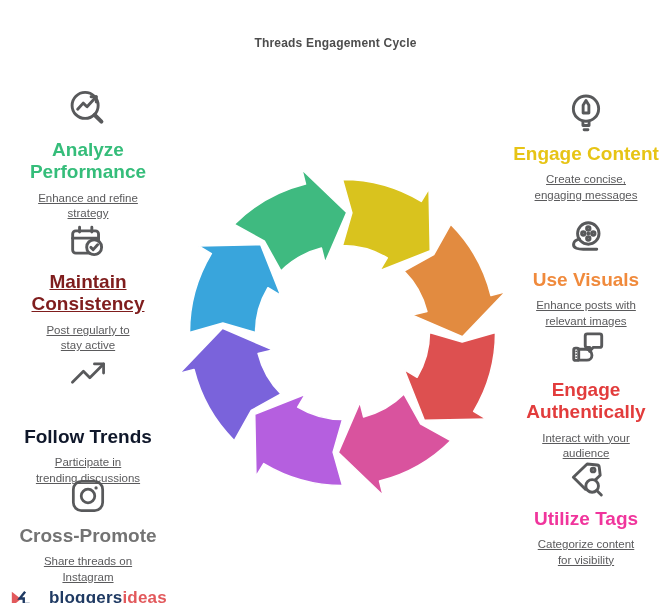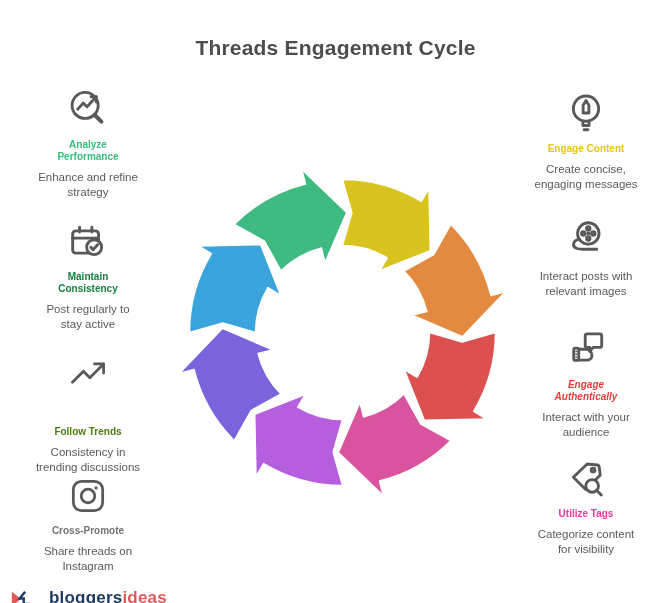--- a/index.html
+++ b/index.html
@@ -1,29 +1,29 @@
 <!DOCTYPE html>
 <html><head>
 <meta charset="utf-8">
 <style>
   * { margin:0; padding:0; box-sizing:border-box; }
   body { background:#fff; font-family:"Liberation Sans", sans-serif; }
   .canvas { position:relative; width:671px; height:603px; background:#ffffff; overflow:hidden; }
 
   .page-title {
     position:absolute; top:36px; left:0; width:100%;
-    text-align:center; font-size:21px; font-weight:bold; color:#4d4d4d;
+    text-align:center; font-size:12px; font-weight:bold; color:#4d4d4d;
     letter-spacing:.2px;
   }
 
   .step { position:absolute; width:156px; text-align:center; }
   .step .icon-box { height:48px; display:flex; align-items:center; justify-content:center; margin-bottom:5px; }
   .step .icon-box svg { stroke:#58595b; fill:none; stroke-width:1.5; stroke-linecap:round; stroke-linejoin:round; }
-  .step .step-title { font-size:10px; font-weight:bold; line-height:1.18; white-space:pre-line; margin-bottom:7px; }
-  .step .step-desc { font-size:11.5px; color:#5a5a5c; line-height:1.32; white-space:pre-line; }
+  .step .step-title { font-size:19px; font-weight:bold; line-height:1.18; white-space:pre-line; margin-bottom:7px; }
+  .step .step-desc { font-size:11.5px; color:#5a5a5c; line-height:1.32; white-space:pre-line;text-decoration:underline; }
 
   
   .pos-l1 { left:10px; top:86px; }
   .pos-l2 { left:10px; top:218px; }
   .pos-l3 { left:10px; top:350px; }
   .pos-l4 { left:10px; top:472px; }
   
   .pos-r1 { left:508px; top:90px; }
   .pos-r2 { left:508px; top:216px; }
   .pos-r3 { left:508px; top:326px; }
@@ -70,35 +70,35 @@
   <div class="step pos-l2">
     <div class="icon-box">
       <svg width="46" height="46" viewBox="0 0 24 24">
         <rect x="4" y="6.2" width="13.5" height="11.6" rx="1.6"></rect>
         <path d="M7.6 4.3 v2.5 M14 4.3 v2.5"></path>
         <path d="M4 10 H17.5"></path>
         <circle cx="15.2" cy="14.7" r="3.9" fill="#ffffff"></circle>
         <path d="M13.5 14.8 l1.2 1.2 2.3-2.6"></path>
       </svg>
     </div>
-    <div class="step-title" style="color: #15803d;">Maintain
+    <div class="step-title" style="color: #7f1d1d; text-decoration: underline;">Maintain
 Consistency</div>
     <div class="step-desc">Post regularly to
 stay active</div>
   </div>
 
   <div class="step pos-l3">
     <div class="icon-box">
       <svg width="44" height="44" viewBox="0 0 24 24">
         <path d="M3.5 16.5 L9.5 10.5 L13 14 L20.5 6.5"></path>
         <path d="M15.5 6.5 H20.5 V11.5"></path>
       </svg>
     </div>
-    <div class="step-title" style="color: #4d7c0f; margin-top: 28px;">Follow Trends</div>
-    <div class="step-desc">Consistency in
+    <div class="step-title" style="color: #0f172a; margin-top: 28px;">Follow Trends</div>
+    <div class="step-desc">Participate in
 trending discussions</div>
   </div>
 
   <div class="step pos-l4">
     <div class="icon-box">
       <svg width="44" height="44" viewBox="0 0 24 24">
         <rect x="4" y="4" width="16" height="16" rx="4.4"></rect>
         <circle cx="12" cy="12" r="3.7"></circle>
         <circle cx="16.4" cy="7.6" r="0.9" fill="#58595b" stroke="none"></circle>
       </svg>
@@ -127,36 +127,37 @@
       <svg width="46" height="46" viewBox="0 0 24 24">
         <circle cx="13.2" cy="8.6" r="5.6"></circle>
         <circle cx="13.2" cy="8.6" r="1" fill="#58595b" stroke="none"></circle>
         <circle cx="13.2" cy="6" r="0.9"></circle>
         <circle cx="13.2" cy="11.2" r="0.9"></circle>
         <circle cx="10.6" cy="8.6" r="0.9"></circle>
         <circle cx="15.8" cy="8.6" r="0.9"></circle>
         <path d="M8.6 11.5 C5.2 12.1 4.5 15.3 7 16.3 C8.1 16.7 9.5 16.8 10.5 16.8 L17.6 16.8"></path>
       </svg>
     </div>
-    <div class="step-desc">Interact posts with
+    <div class="step-title" style="color: rgb(240, 138, 60);">Use Visuals</div>
+    <div class="step-desc">Enhance posts with
 relevant images</div>
   </div>
 
   <div class="step pos-r3">
     <div class="icon-box">
       <svg width="46" height="46" viewBox="0 0 24 24">
         <path d="M12.6 3.6 h6.6 a1 1 0 0 1 1 1 v5 a1 1 0 0 1 -1 1 h-3.4 l-1.9 2.1 v-2.1 h-1.3 a1 1 0 0 1 -1 -1 v-5 a1 1 0 0 1 1 -1 Z"></path>
         <rect x="5.6" y="11" width="2.6" height="6.4" rx="0.9"></rect>
         <circle cx="6.9" cy="12.7" r="0.45" fill="#58595b" stroke="none"></circle>
         <circle cx="6.9" cy="14.2" r="0.45" fill="#58595b" stroke="none"></circle>
         <circle cx="6.9" cy="15.7" r="0.45" fill="#58595b" stroke="none"></circle>
         <path d="M8.2 11.6 h3.8 a3.1 3.1 0 0 1 3.1 3.1 a2.6 2.6 0 0 1 -2.6 2.6 h-4.3"></path>
       </svg>
     </div>
-    <div class="step-title" style="color: rgb(226, 60, 60); font-style: italic;">Engage
+    <div class="step-title" style="color: rgb(226, 60, 60);">Engage
 Authentically</div>
     <div class="step-desc">Interact with your
 audience</div>
   </div>
 
   <div class="step pos-r4">
     <div class="icon-box">
       <svg width="46" height="46" viewBox="0 0 24 24">
         <path d="M12.6 4.2 L17.8 4.7 a1.2 1.2 0 0 1 1.1 1.1 L19.4 10 L11.7 17.4 L5.4 11.1 Z"></path>
         <circle cx="15.7" cy="7.3" r="1"></circle>

